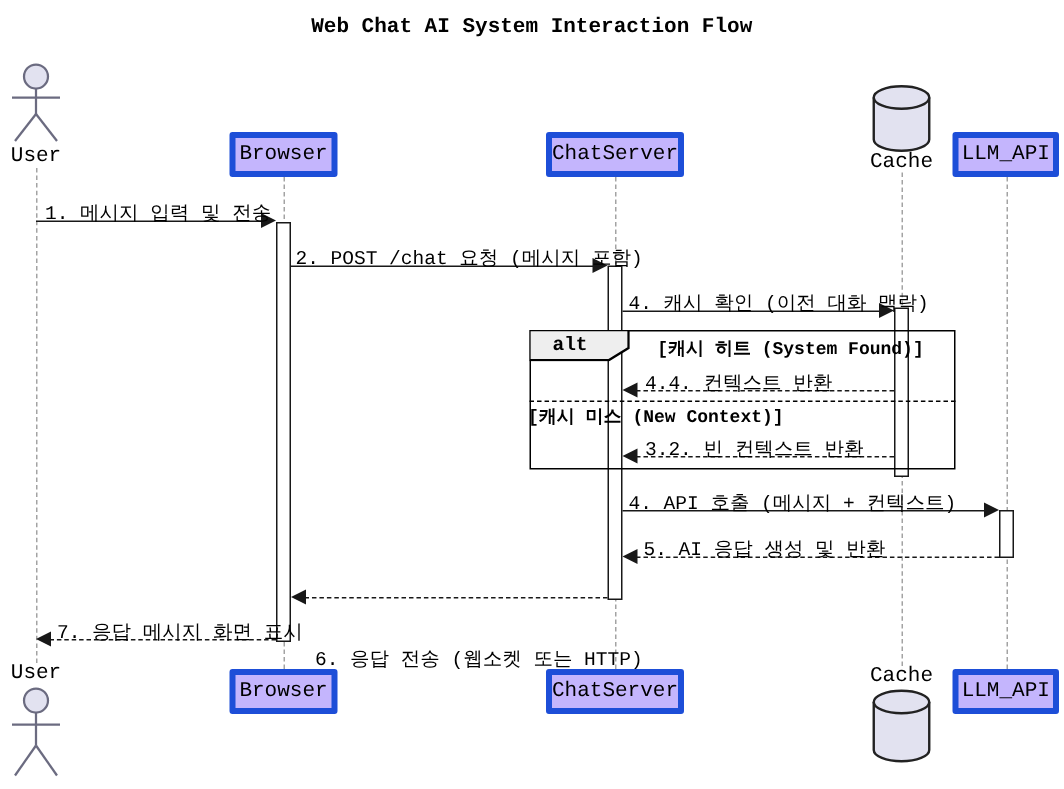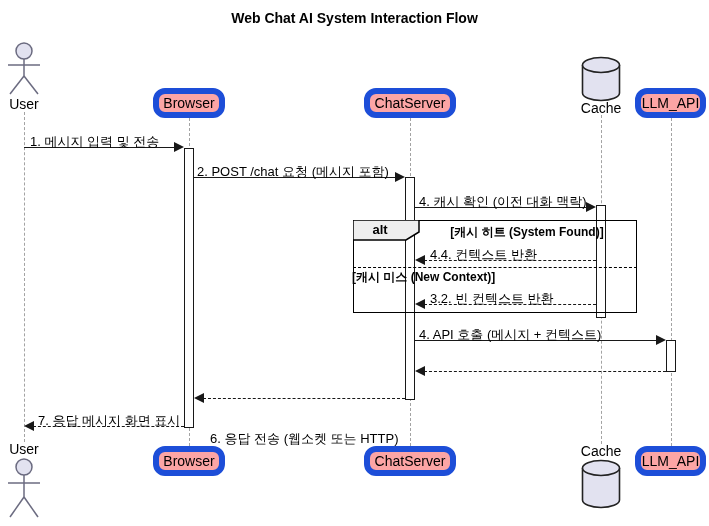--- a/index.html
+++ b/index.html
@@ -1,28 +1,28 @@
 <!DOCTYPE html>
 <html><head>
 <meta charset="utf-8">
 <style>
   html,body { margin:0; padding:0; background:#FFFFFF; }
   .diagram {
     position:relative; width:709px; height:526px; background:#FFFFFF;
-    font-family:Liberation Sans, sans-serif; color:#000;
+    font-family:Liberation Mono, monospace; color:#000;
     overflow:hidden;
   }
   .abs { position:absolute; }
   .title {
     left:0; right:0; top:10px; text-align:center;
     font-size:14px; font-weight:bold; color:#000;
   }
   .lifeline { width:0; border-left:1px dashed #A3A3A3; z-index:1; }
   .pbox {
-    background:#fca5a5; border:6px solid #1d4ed8; border-radius:12px;
+    background:#c4b5fd; border:4px solid #1d4ed8; border-radius:2px;
     display:flex; align-items:center; justify-content:center;
     font-size:14px; z-index:2; box-sizing:border-box;
   }
   .plabel { font-size:14px; text-align:center; z-index:2; }
   .bar {
     width:10px; background:#FFFFFF; border:1px solid #181818;
     box-sizing:border-box; z-index:3;
   }
   .mline { height:0; border-top:1px solid #181818; z-index:4; }
   .mline.dashed { border-top-style:dashed; }
@@ -116,20 +116,21 @@
   <div class="abs guard" style="left:352px;top:269px;">[캐시 미스 (New Context)]</div>
 
   <div class="abs mlabel" style="left:430px;top:290px;">3.2. 빈 컨텍스트 반환</div>
   <div class="abs mline dashed" style="left:424px;top:304px;width:172px;"></div>
   <div class="abs ahead left" style="left:415px;top:299px;"></div>
 
   <div class="abs mlabel" style="left:419px;top:326px;">4. API 호출 (메시지 + 컨텍스트)</div>
   <div class="abs mline" style="left:415px;top:340px;width:244px;"></div>
   <div class="abs ahead right" style="left:656px;top:335px;"></div>
 
+  <div class="abs mlabel" style="left:429px;top:357px;">5. AI 응답 생성 및 반환</div>
   <div class="abs mline dashed" style="left:424px;top:371px;width:242px;"></div>
   <div class="abs ahead left" style="left:415px;top:366px;"></div>
 
   <div class="abs mlabel" style="left:210px;top:384px;margin-top:46px;">6. 응답 전송 (웹소켓 또는 HTTP)</div>
   <div class="abs mline dashed" style="left:203px;top:398px;width:202px;"></div>
   <div class="abs ahead left" style="left:194px;top:393px;"></div>
 
   <div class="abs mlabel" style="left:38px;top:412px;">7. 응답 메시지 화면 표시</div>
   <div class="abs mline dashed" style="left:33px;top:426px;width:151px;"></div>
   <div class="abs ahead left" style="left:24px;top:421px;"></div>

